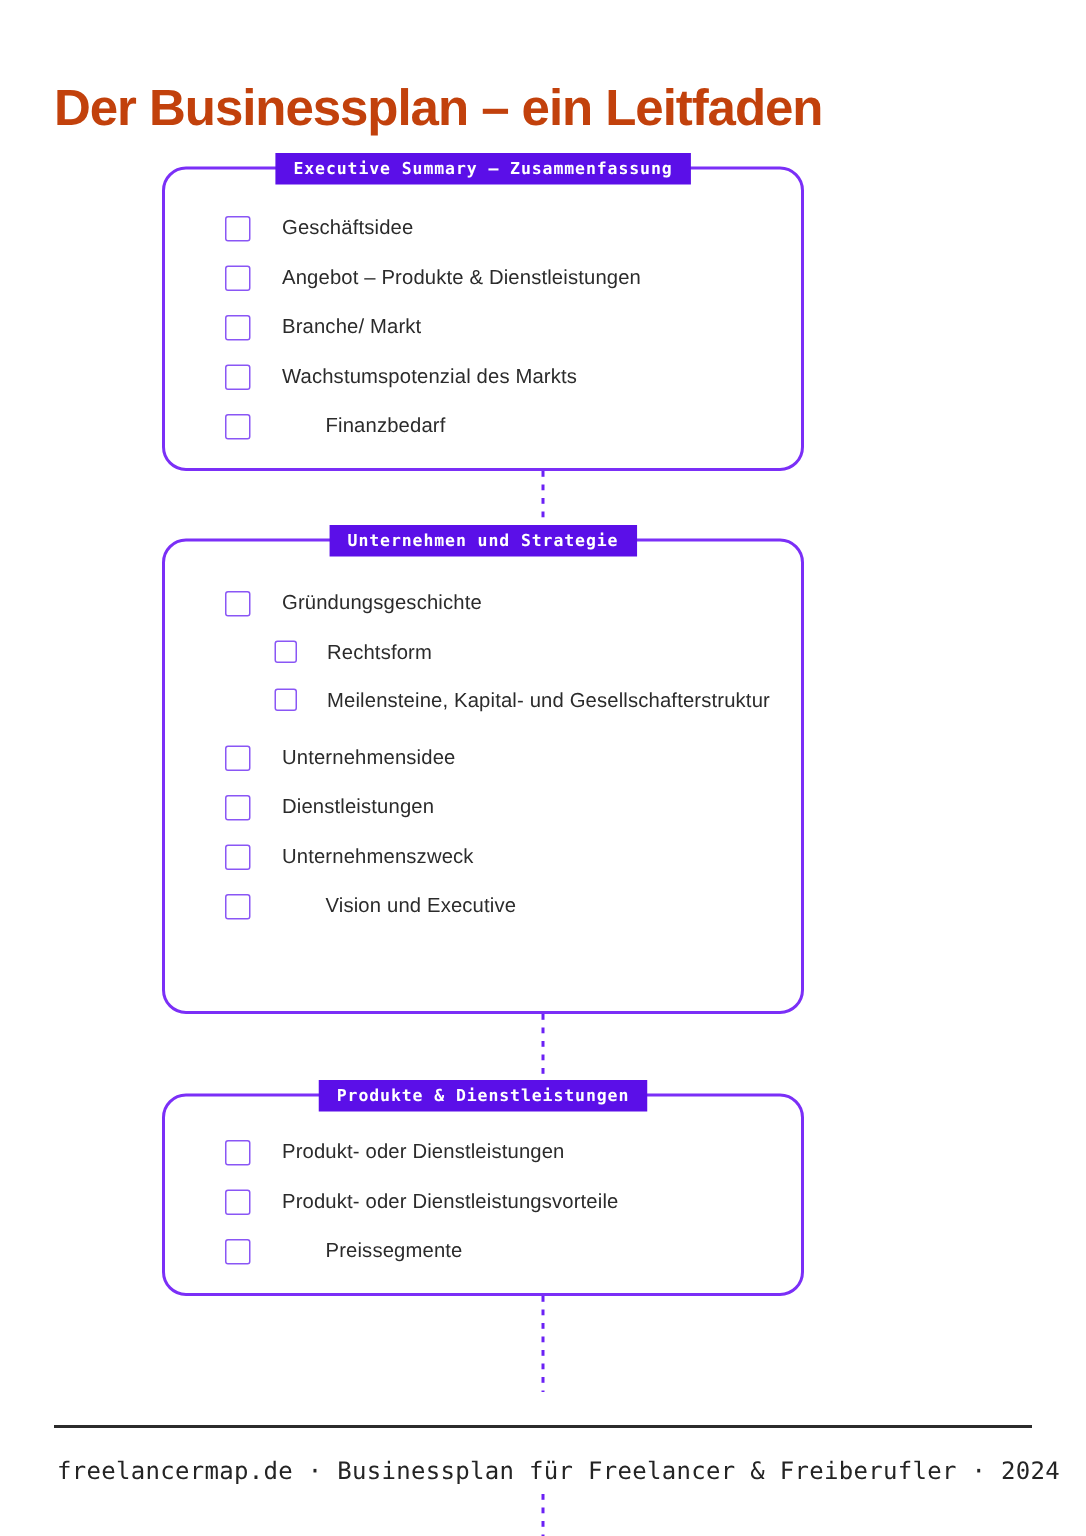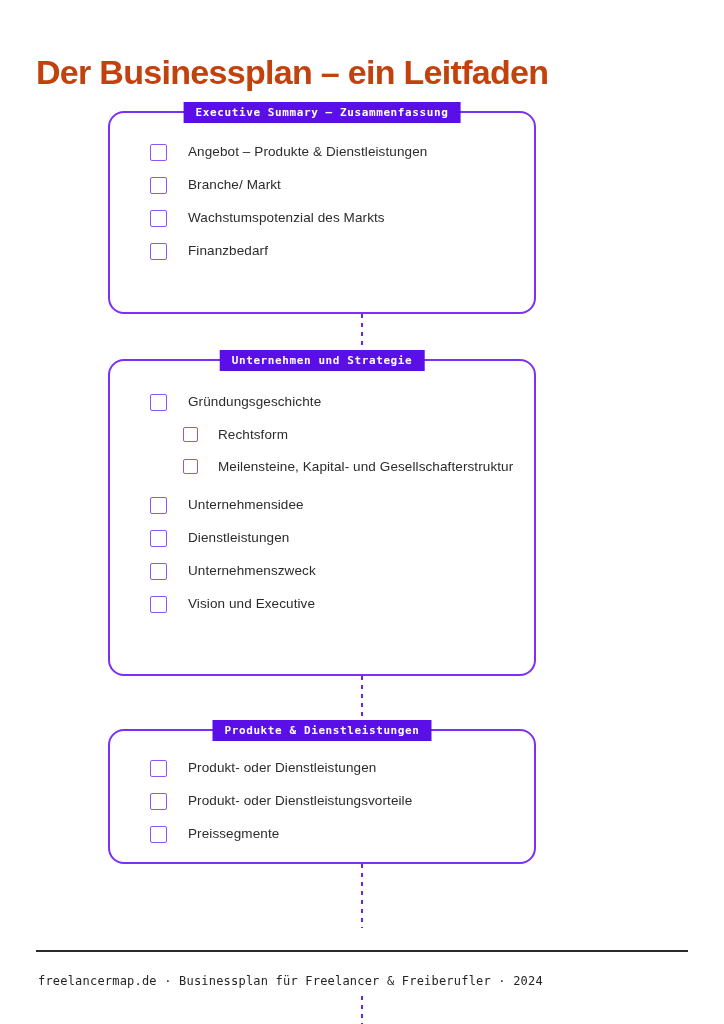--- a/index.html
+++ b/index.html
@@ -91,21 +91,21 @@
   }
   .section.s2 .items { padding-top: 32px; text-align: right; }
   .section.s3 .items { padding-top: 28px; }
 
   
   .item {
     display: flex;
     align-items: flex-start;
     margin-bottom: 15px;
   }
-  .item:last-child { margin-bottom: 0; }
+  .item:last-child { margin-bottom: 0; gap: 29px; }
   .item.sub {
     margin-left: 33px;
     margin-bottom: 14px;
   }
   .item.gap-top { margin-top: 20px; }
 
   .checkbox {
     flex: 0 0 auto;
     width: 17px;
     height: 17px;
@@ -140,40 +140,44 @@
     top: 950px;
     width: 652px;
     height: 2px;
     background: #2b2b2b;
   }
   .footer-text {
     position: absolute;
     left: 38px;
     top: 972px;
     font-family: "DejaVu Sans Mono", "Liberation Mono", monospace;
-    font-size: 12px;
+    font-size: 16px;
     line-height: 18px;
     color: #242424;
     letter-spacing: 0.2px;
     white-space: nowrap;
     text-align: center;
   }
 </style>
 </head>
 <body>
 
 <div class="page">
 
   <h1 class="page-title">Der Businessplan – ein Leitfaden</h1>
 
   <div class="section s1">
     <div class="section-badge">Executive Summary – Zusammenfassung</div>
     <div class="items">
       <div class="item">
         <span class="checkbox"></span>
+        <span class="item-label">Geschäftsidee</span>
+      </div>
+      <div class="item">
+        <span class="checkbox"></span>
         <span class="item-label">Angebot – Produkte &amp; Dienstleistungen</span>
       </div>
       <div class="item">
         <span class="checkbox"></span>
         <span class="item-label">Branche/ Markt</span>
       </div>
       <div class="item">
         <span class="checkbox"></span>
         <span class="item-label">Wachstumspotenzial des Markts</span>
       </div>

